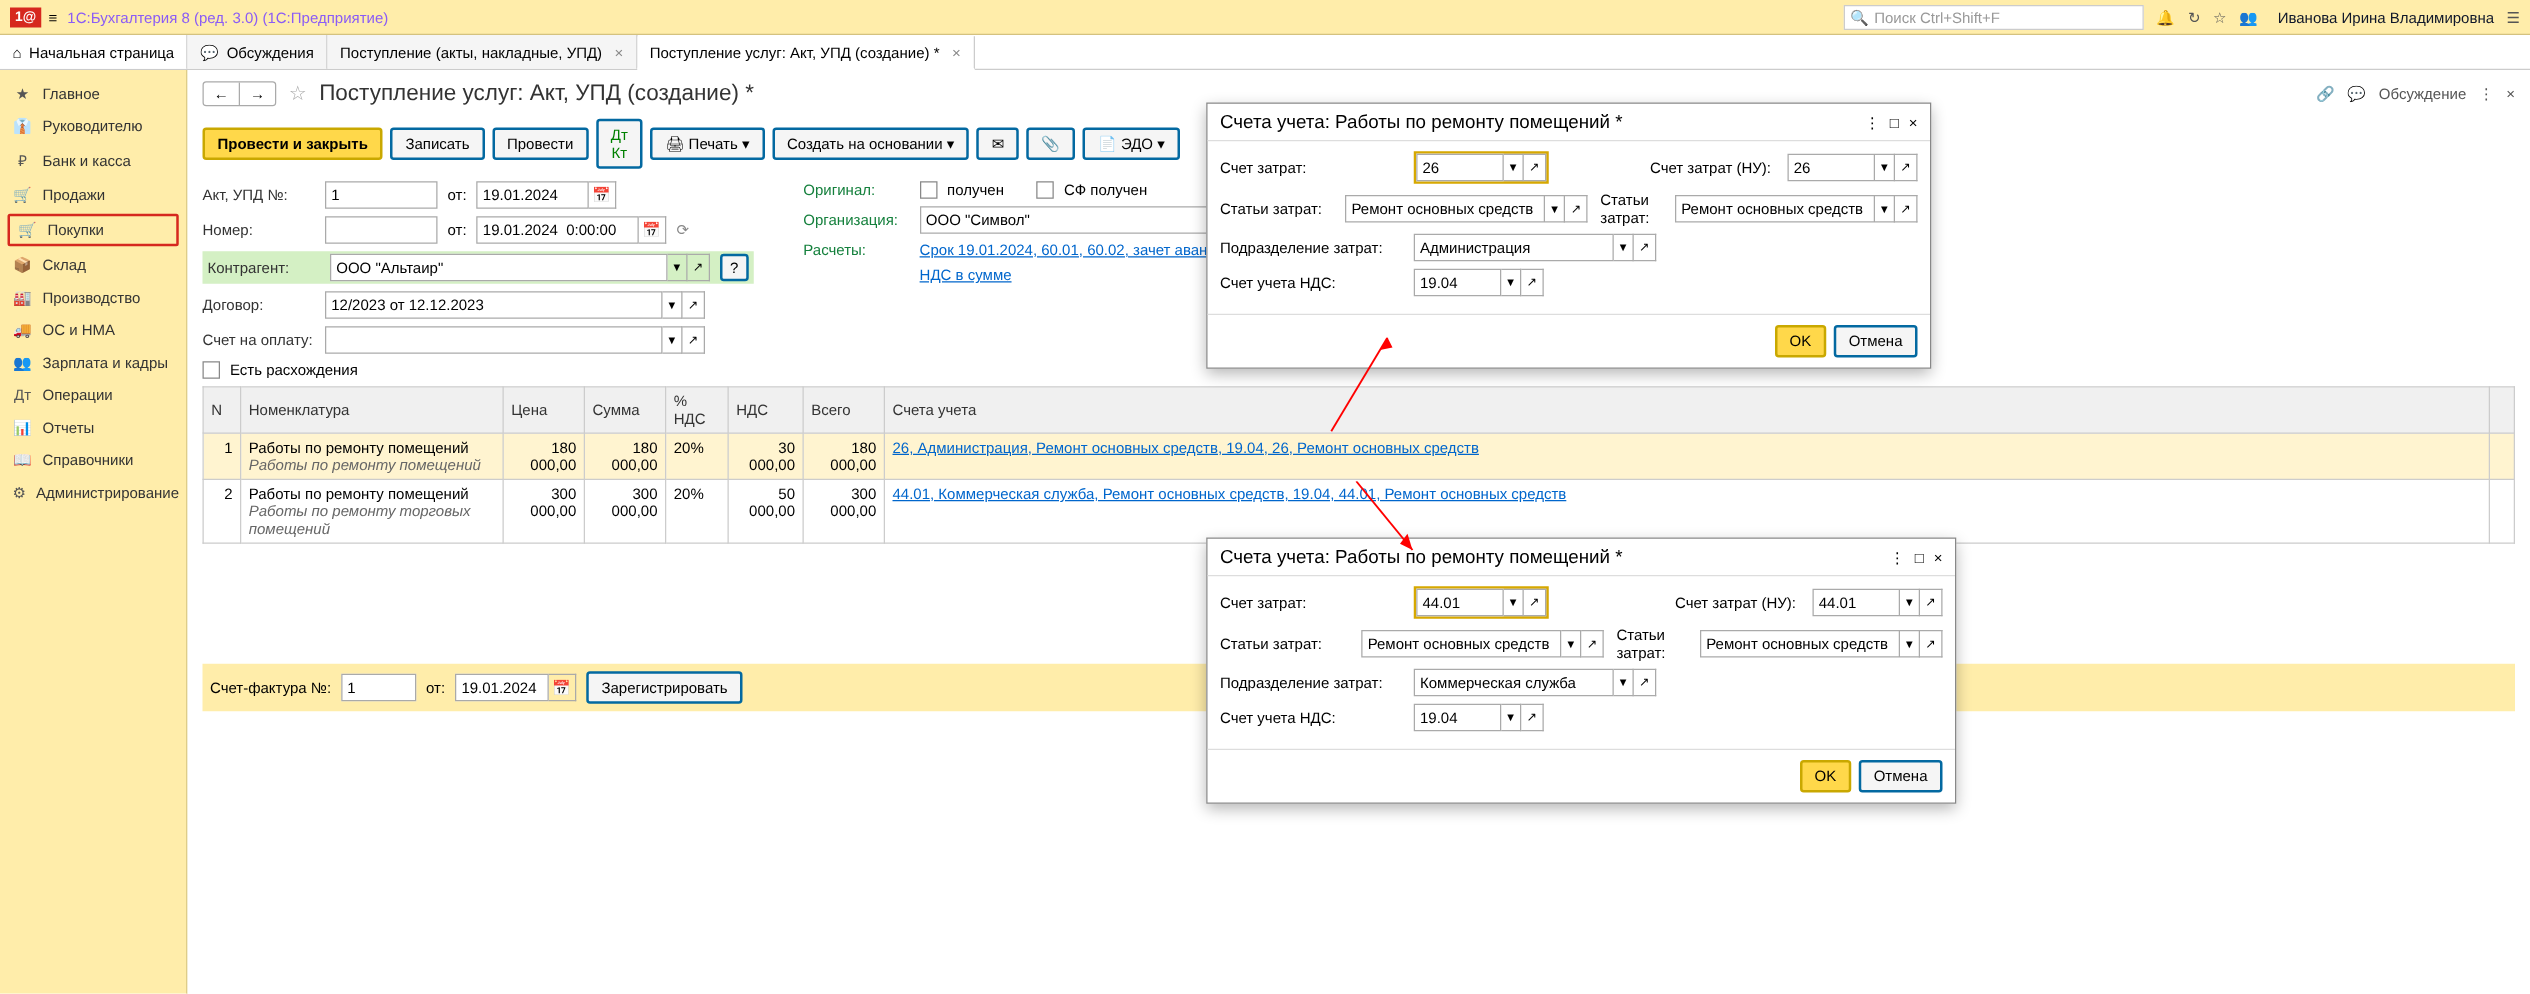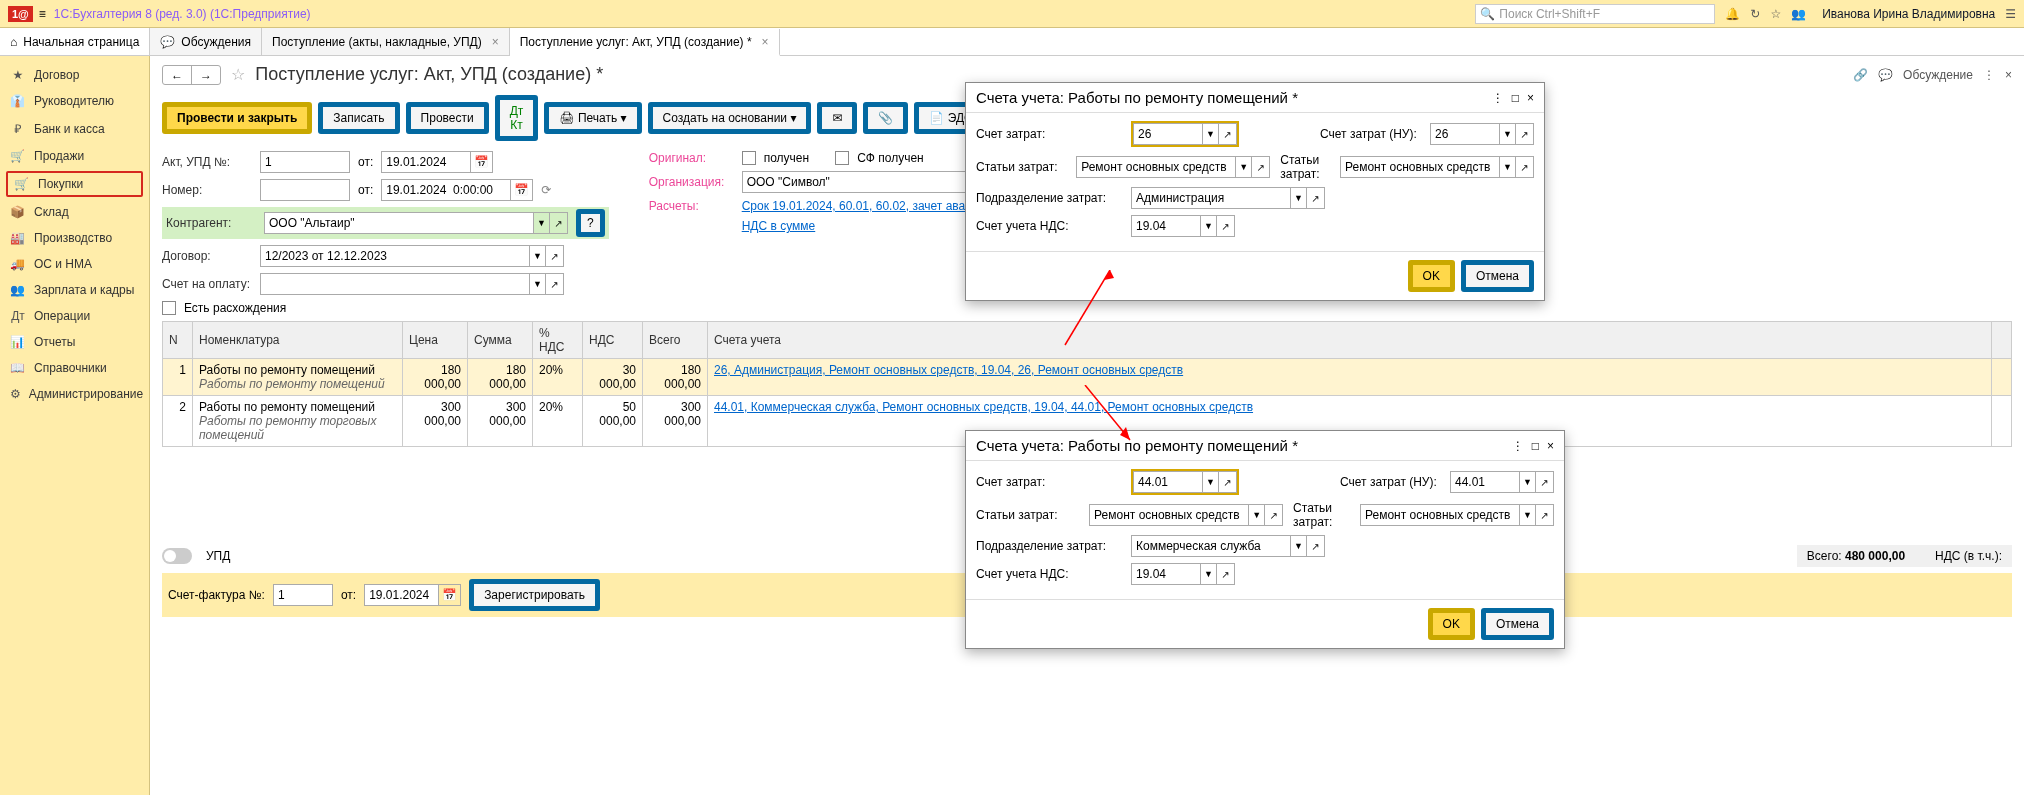--- a/index.html
+++ b/index.html
@@ -23,26 +23,26 @@
 .side-icon{width:16px;text-align:center;color:#555}
 .content{flex:1;background:#fff;padding:8px 12px;position:relative;overflow:auto}
 .doc-header{display:flex;align-items:center;gap:10px;margin-bottom:10px}
 .nav-arrows{display:flex;border:1px solid #aaa;border-radius:3px}
 .nav-arrow{padding:2px 8px;border-right:1px solid #aaa;cursor:pointer}
 .nav-arrow:last-child{border-right:none}
 .star{color:#aaa;font-size:16px}
 .doc-title{font-size:18px;color:#333}
 .doc-header-right{margin-left:auto;display:flex;gap:10px;align-items:center;color:#555}
 .toolbar{display:flex;gap:6px;margin-bottom:10px;flex-wrap:wrap;align-items:center}
-.btn{border:5px solid #0369a1;background:#f5f5f5;padding:4px 10px;border-radius:3px;cursor:pointer}
+.btn{border:2px solid #0369a1;background:#f5f5f5;padding:4px 10px;border-radius:3px;cursor:pointer}
 .btn.primary{background:#ffd84a;border-color:#c9a800;font-weight:bold}
 .btn.yellow{background:#ffd84a;border-color:#c9a800}
 .form-row{display:flex;align-items:center;margin-bottom:6px;gap:8px}
 .form-label{width:90px;color:#333}
-.form-label2{width:85px;color:#ec4899}
+.form-label2{width:85px;color:#15803d}
 .input{border:1px solid #aaa;padding:2px 4px;height:22px;background:#fff}
 .input.w60{width:90px}
 .date-group{display:flex;align-items:center}
 .date-input{border:1px solid #aaa;padding:2px 4px;height:22px;width:90px}
 .cal-btn{border:1px solid #aaa;border-left:none;height:22px;width:22px;text-align:center;cursor:pointer;display:flex;align-items:center;justify-content:center}
 .combo{display:flex;align-items:flex-end}
 .combo-input{border:1px solid #aaa;padding:2px 4px;height:22px;width:270px}
 .combo-dd{border:1px solid #aaa;border-left:none;height:22px;width:16px;text-align:center;cursor:pointer;font-size:9px;display:flex;align-items:center;justify-content:center}
 .combo-ext{border:1px solid #aaa;border-left:none;height:22px;width:18px;text-align:center;cursor:pointer;font-size:10px;display:flex;align-items:center;justify-content:center}
 .hl-green{background:#d4f0c4}
@@ -111,21 +111,21 @@
   <div class="tab active">
     <span>Поступление услуг: Акт, УПД (создание) *</span>
     <span class="close-x">×</span>
   </div>
 </div>
 
 <div class="main-wrap">
   <div class="sidebar">
     <div class="side-item">
         <span class="side-icon">★</span>
-        <span>Договор</span>
+        <span>Главное</span>
       </div>
     <div class="side-item">
         <span class="side-icon">👔</span>
         <span>Руководителю</span>
       </div>
     <div class="side-item">
         <span class="side-icon">₽</span>
         <span>Банк и касса</span>
       </div>
     <div class="side-item">
@@ -312,28 +312,20 @@
         <td class="right-col">50 000,00</td>
         <td class="right-col">300 000,00</td>
         <td><span class="link">44.01, Коммерческая служба, Ремонт основных средств, 19.04, 44.01, Ремонт основных средств</span></td>
         <td></td>
       </tr>
     </tbody>
       </table>
 
     <div style="height:90px"></div>
 
-    <div class="footer-row">
-      <span class="toggle"></span>
-      <span>УПД</span>
-      <div class="totals">
-        <span><span>Всего:</span> <b>480 000,00</b></span>
-        <span>НДС (в т.ч.):</span>
-      </div>
-    </div>
 
     <div class="invoice-row">
       <span>Счет-фактура №:</span>
       <input class="input" style="width: 60px;" value="1">
       <span>от:</span>
       <div class="date-group">
           <input class="date-input" style="width: 75px;" value="19.01.2024">
           <span class="cal-btn">📅</span>
         </div>
       <button class="btn">Зарегистрировать</button>

